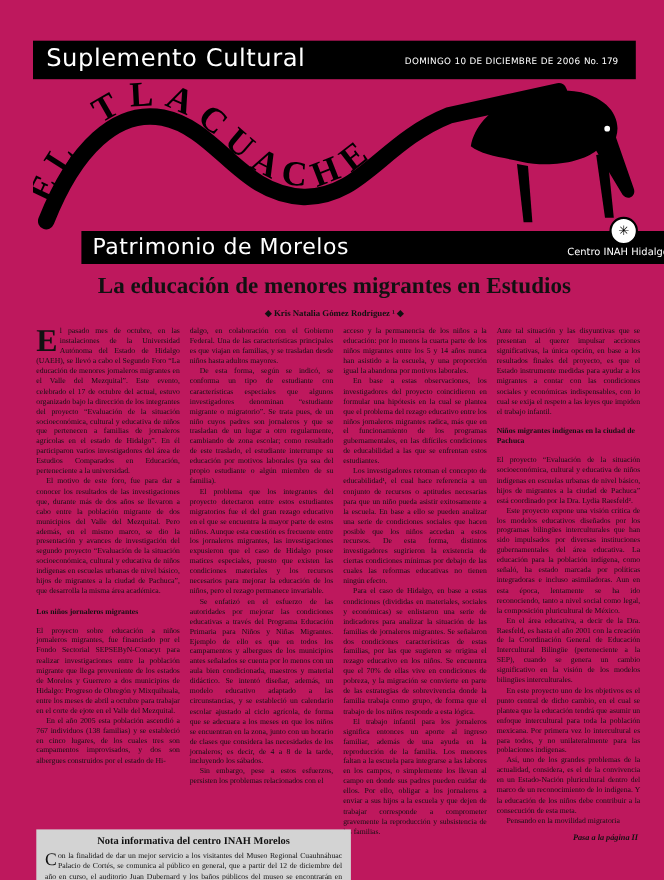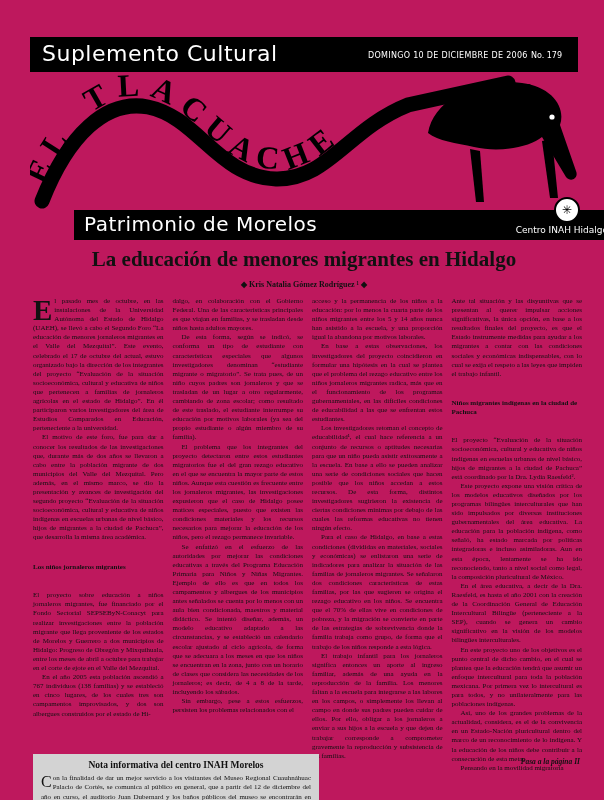--- a/index.html
+++ b/index.html
@@ -28,21 +28,21 @@
   .article-title{position:absolute;left:30px;top:247px;width:548px;text-align:center;
                  font-size:21px;font-weight:bold;margin:0;}
   .byline{position:absolute;left:30px;top:280px;width:548px;text-align:center;
           font-size:8px;font-weight:bold;}
 
   
   .cols{position:absolute;left:33px;top:297px;width:549px;display:flex;gap:9px;}
   .col{flex:1;font-size:7px;line-height:1.3;text-align:justify;}
   .col p{margin:0;}
   .col p.sp{text-indent:9px;}
-  .subhead{font-weight:bold;margin:20px 0;font-size:7px;line-height:1.25;text-align:left;}
+  .subhead{font-weight:bold;margin:9px 0;font-size:7px;line-height:1.25;text-align:left;}
   .dropcap{float:left;font-size:29px;line-height:24px;font-weight:bold;padding:1px 2px 0 0;}
   .dropcap-sm{float:left;font-size:16px;line-height:13px;padding:1px 1px 0 0;}
 
   
   .notebox{position:absolute;left:33px;top:711px;width:270px;background:#d3d3d3;padding:4px 8px 7px;margin-top:43px;}
   .notetitle{text-align:center;font-weight:bold;font-size:9.5px;margin:2px 0 4px;}
   .notebox p{margin:0;font-size:7px;line-height:1.35;text-align:justify;}
 
   .pasa{position:absolute;right:24px;top:757px;font-size:7.5px;font-weight:bold;font-style:italic;}
 </style>
@@ -73,21 +73,21 @@
       </g>
     </svg>
   </div>
 
   <div class="subbar">
     <span class="patrimonio">Patrimonio de Morelos</span>
     <span class="logo-badge">✳</span>
     <span class="inah">Centro INAH Hidalgo</span>
   </div>
 
-  <h1 class="article-title">La educación de menores migrantes en Hidalgo</h1>
+  <h1 class="article-title">La educación de menores migrantes en Estudios</h1>
   <div class="byline">◆ Kris Natalia Gómez Rodríguez ¹ ◆</div>
 
   <div class="cols">
 
     <div class="col">
       <p><span class="dropcap">E</span><span>l pasado mes de octubre, en las instalaciones de la Universidad Autónoma del Estado de Hidalgo (UAEH), se llevó a cabo el Segundo Foro “La educación de menores jornaleros migrantes en el Valle del Mezquital”. Este evento, celebrado el 17 de octubre del actual, estuvo organizado bajo la dirección de los integrantes del proyecto “Evaluación de la situación socioeconómica, cultural y educativa de niños que pertenecen a familias de jornaleros agrícolas en el estado de Hidalgo”. En él participaron varios investigadores del área de Estudios Comparados en Educación, perteneciente a la universidad.</span></p>
       <p class="sp">El motivo de este foro, fue para dar a conocer los resultados de las investigaciones que, durante más de dos años se llevaron a cabo entre la población migrante de dos municipios del Valle del Mezquital. Pero además, en el mismo marco, se dio la presentación y avances de investigación del segundo proyecto “Evaluación de la situación socioeconómica, cultural y educativa de niños indígenas en escuelas urbanas de nivel básico, hijos de migrantes a la ciudad de Pachuca”, que desarrolla la misma área académica.</p>
       <div class="subhead">Los niños jornaleros migrantes</div>
       <p>El proyecto sobre educación a niños jornaleros migrantes, fue financiado por el Fondo Sectorial SEPSEByN-Conacyt para realizar investigaciones entre la población migrante que llega proveniente de los estados de Morelos y Guerrero a dos municipios de Hidalgo: Progreso de Obregón y Mixquihuala, entre los meses de abril a octubre para trabajar en el corte de ejote en el Valle del Mezquital.</p>
       <p class="sp">En el año 2005 esta población ascendió a 767 individuos (138 familias) y se estableció en cinco lugares, de los cuales tres son campamentos improvisados, y dos son albergues construidos por el estado de Hi-</p>

